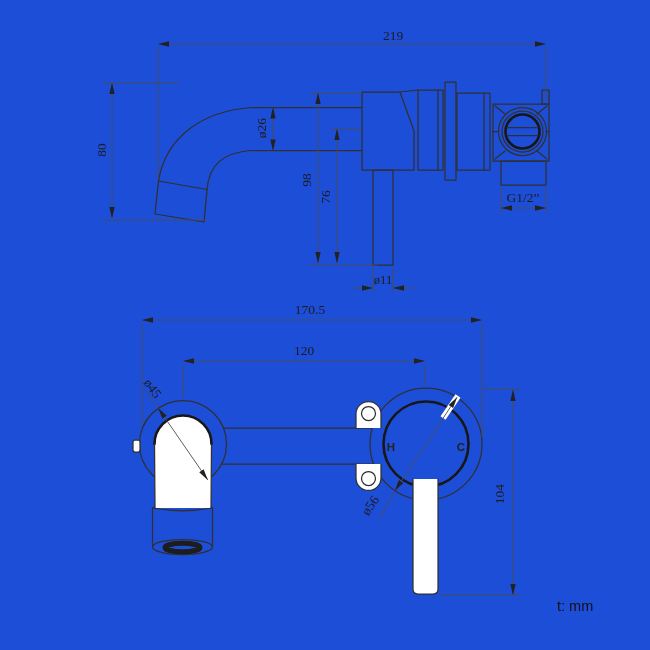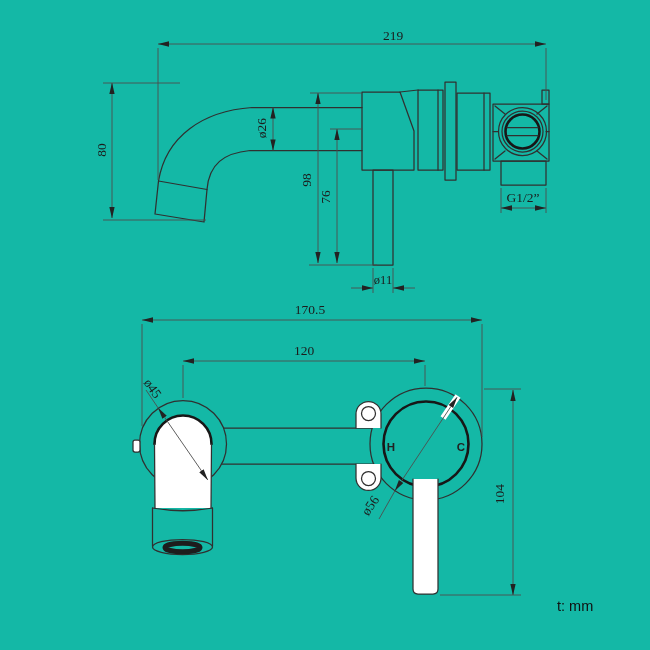--- a/index.html
+++ b/index.html
@@ -1,16 +1,16 @@
 <!DOCTYPE html>
 <html><head>
 <meta charset="utf-8">
 <style>
   html,body{margin:0;padding:0;background:#fff;}
-  .canvas{position:relative;width:650px;height:650px;background:#14b8a6;overflow:hidden;
+  .canvas{position:relative;width:650px;height:650px;background:#1d4ed8;overflow:hidden;
           font-family:"Liberation Serif", serif;}
   svg{display:block;}
   .dimtxt{font-family:"Liberation Serif", serif;font-size:13.5px;fill:#1c1c1c;}
   .dimtxt-sm{font-family:"Liberation Serif", serif;font-size:12.5px;fill:#1c1c1c;}
   .hctxt{font-family:"Liberation Sans", sans-serif;font-size:11.5px;font-weight:bold;fill:#222;}
   .notetxt{font-family:"Liberation Sans", sans-serif;font-size:14.5px;fill:#111;}
   .outline{stroke:#303030;stroke-width:1.25;fill:none;stroke-linecap:round;stroke-linejoin:round;}
   .heavy{stroke:#171717;stroke-width:2.6;fill:none;stroke-linecap:round;}
   .dim{stroke:#4d4d4d;stroke-width:0.9;fill:none;}
   .whitefill{fill:#ffffff;}

